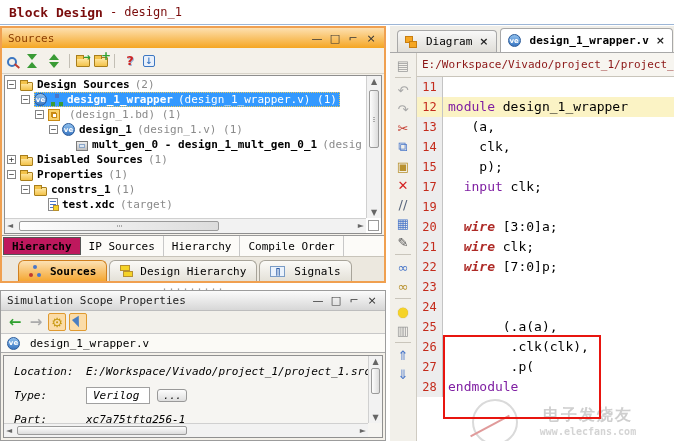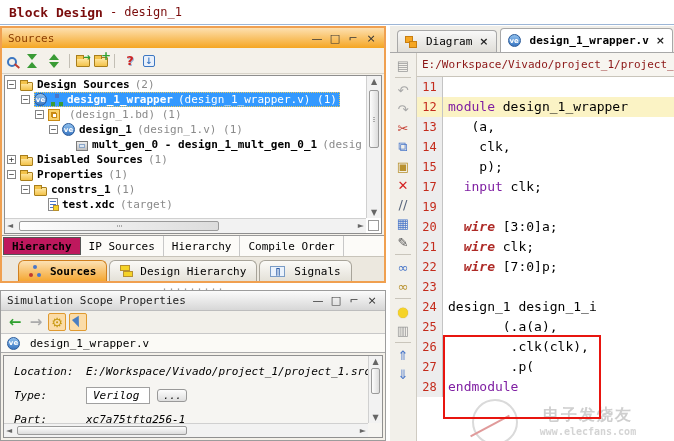--- a/index.html
+++ b/index.html
@@ -430,21 +430,20 @@
               <div class="cline">
                 <span class="lnum">22</span>
                 <span class="ctext"><span>  </span><span class="wr">wire</span><span> [7:0]p;</span></span>
               </div>
               <div class="cline">
                 <span class="lnum">23</span>
                 <span class="ctext"></span>
               </div>
               <div class="cline">
                 <span class="lnum">24</span>
-                <span class="ctext"><span>design_1 design_1_i</span></span>
               </div>
               <div class="cline">
                 <span class="lnum">25</span>
                 <span class="ctext"><span>       (.a(a),</span></span>
               </div>
               <div class="cline">
                 <span class="lnum">26</span>
                 <span class="ctext"><span>        .clk(clk),</span></span>
               </div>
               <div class="cline">

